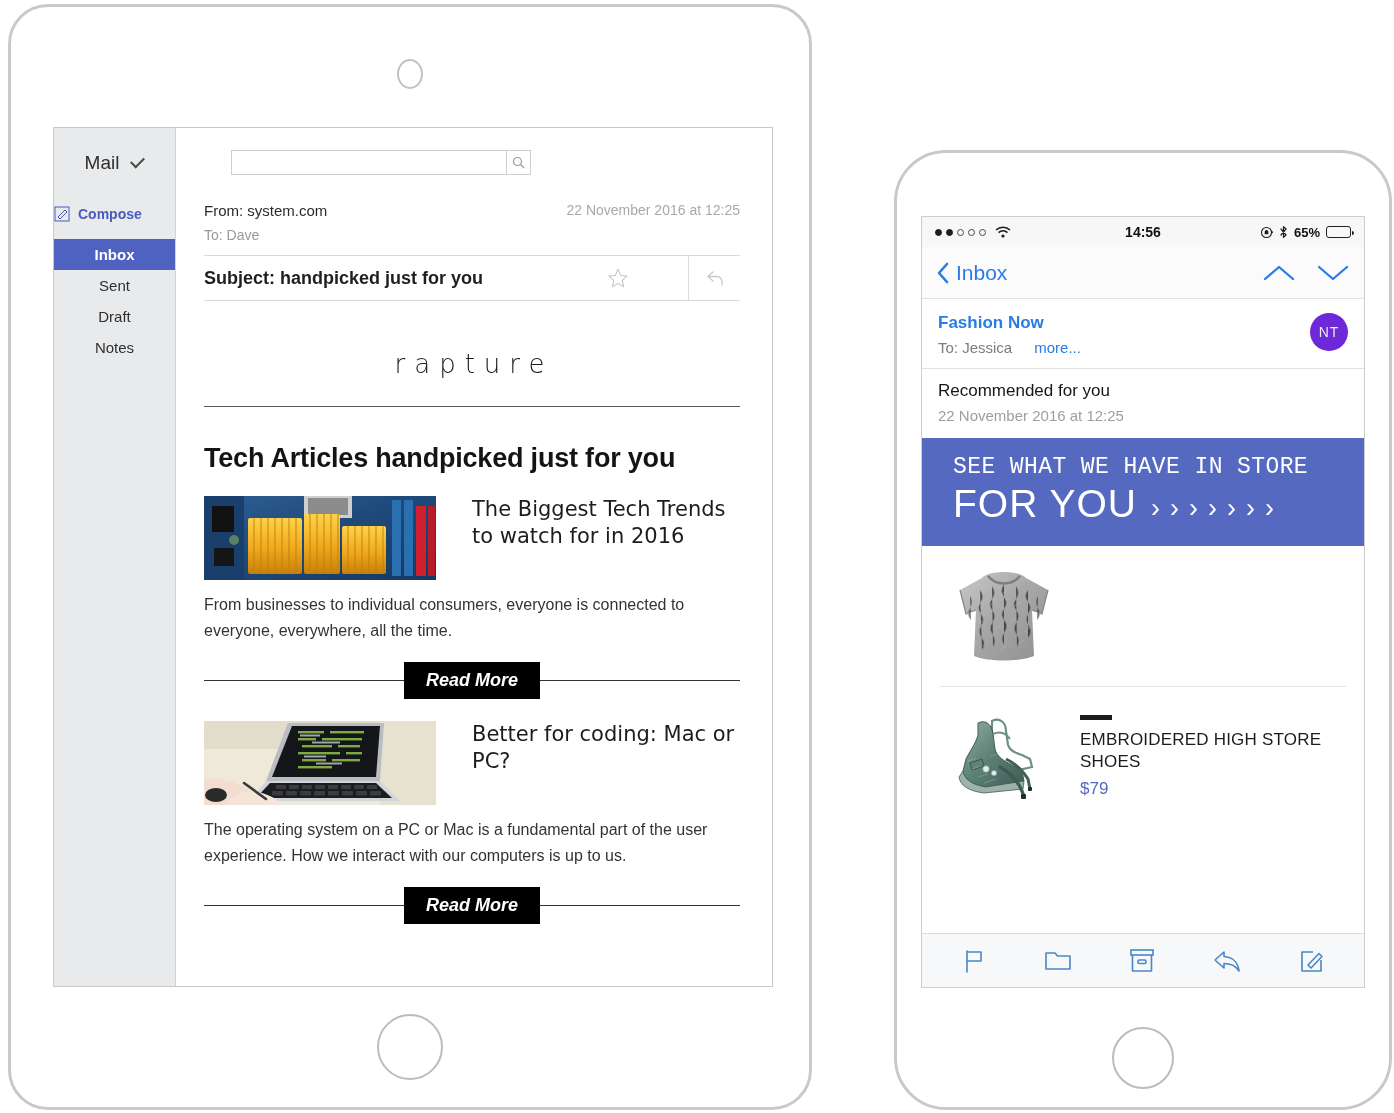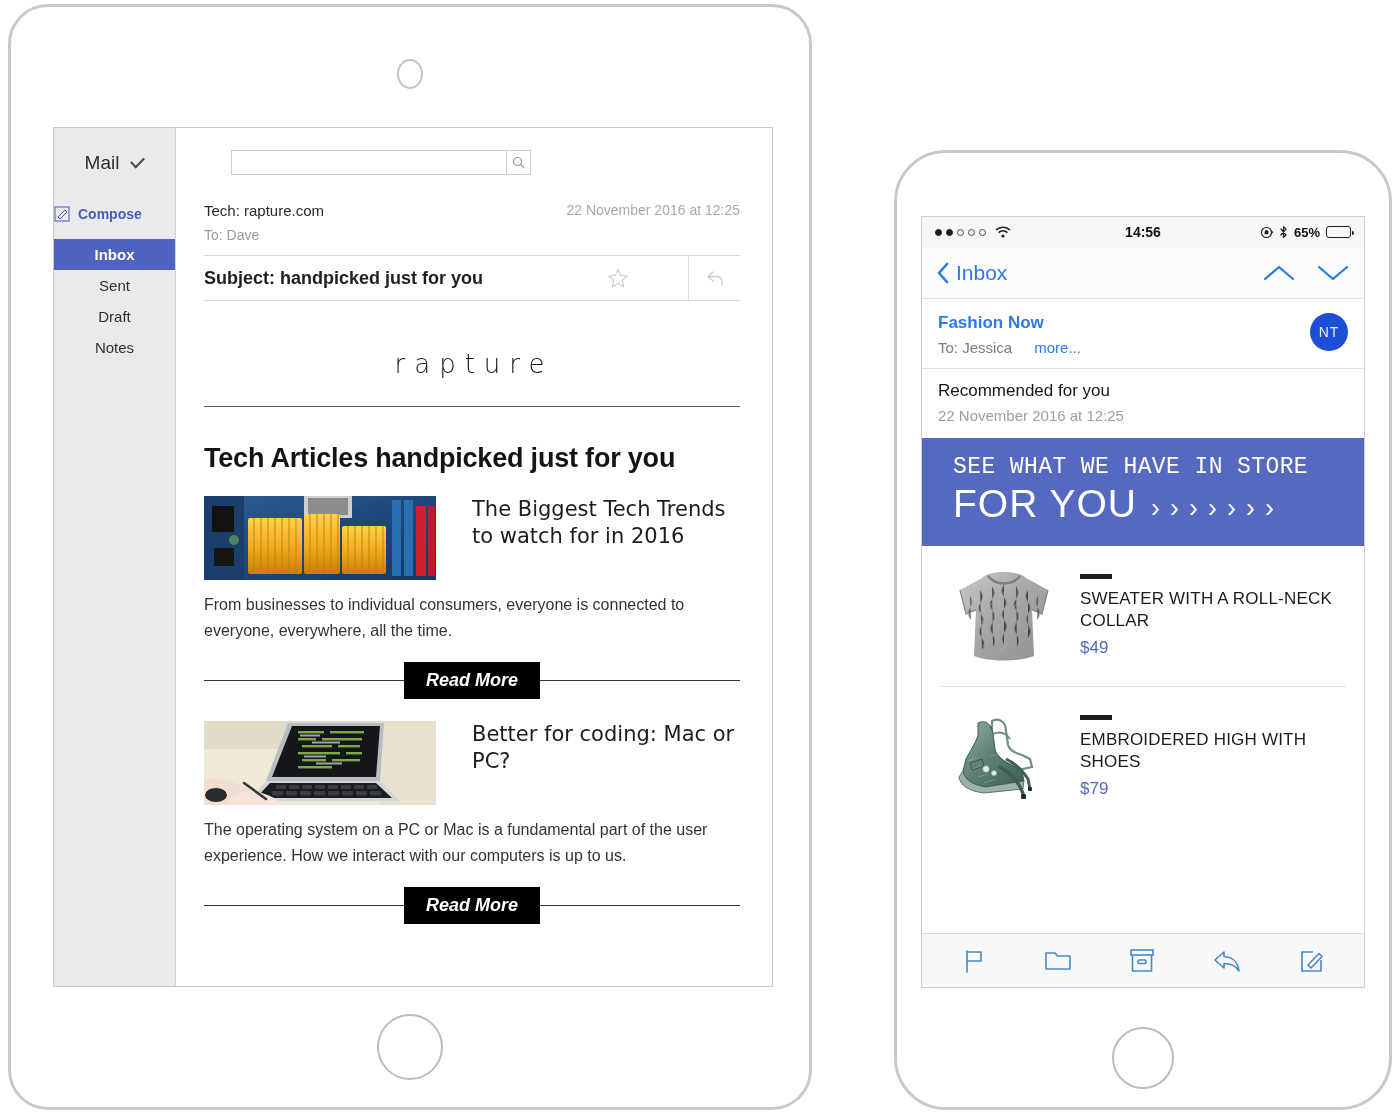--- a/index.html
+++ b/index.html
@@ -231,21 +231,21 @@
   .nav-arrows { margin-left: auto; display: flex; gap: 20px; align-items: center; }
 
   .mail-head-p { padding: 14px 16px 12px 16px; display: flex; align-items: flex-start; }
   .mh-left { flex: 1; }
   .mh-sender { font-size: 17px; font-weight: bold; color: #2a7ae8; }
   .mh-to-row { display: flex; gap: 22px; margin-top: 6px; align-items: flex-end; }
   .mh-to { font-size: 15px; color: #7c7c7c; }
   .mh-more { font-size: 15px; color: #2a7ae8; cursor: pointer; }
   .avatar {
     width: 38px; height: 38px; border-radius: 50%;
-    background: #1d4ed8; color: #eaeaea;
+    background: #6d28d9; color: #eaeaea;
     display: flex; align-items: center; justify-content: center;
     font-size: 14px; letter-spacing: 1px;
   }
   .subject-p {
     border-top: 1px solid #e0e0e0;
     padding: 12px 16px 14px 16px;
   }
   .sp-title { font-size: 17px; color: #171717; }
   .sp-date { font-size: 15px; color: #9e9e9e; margin-top: 6px; }
 
@@ -334,21 +334,21 @@
               <svg width="13" height="13" viewBox="0 0 13 13">
                 <circle cx="5.5" cy="5.5" r="4" fill="none" stroke="#9a9a9a" stroke-width="1.2"></circle>
                 <line x1="8.5" y1="8.5" x2="12" y2="12" stroke="#9a9a9a" stroke-width="1.2"></line>
               </svg>
             </div>
           </div>
         </div>
 
         <div class="meta">
           <div>
-            <div class="from">Tech: rapture.com</div>
+            <div class="from">From: system.com</div>
             <div class="to">To: Dave</div>
           </div>
           <div class="date">22 November 2016 at 12:25</div>
         </div>
 
         <div class="subject-row">
           <div class="subject-text">Subject: handpicked just for you</div>
           <div class="ico-cell">
             <svg width="22" height="22" viewBox="0 0 24 24">
               <path d="M12 2.5 L14.9 9.2 L22 9.8 L16.6 14.5 L18.2 21.5 L12 17.8 L5.8 21.5 L7.4 14.5 L2 9.8 L9.1 9.2 Z" fill="none" stroke="#c4c4c4" stroke-width="1.1" stroke-linejoin="round"></path>
@@ -609,25 +609,20 @@
               </g>
               <g stroke="#bdbdbd" stroke-width="0.6" opacity="0.8">
                 <path d="M30 40 l6 -4 M42 48 l7 -5 M56 36 l6 -5 M70 46 l7 -4 M84 40 l6 -5"></path>
                 <path d="M34 64 l6 -4 M50 70 l7 -5 M66 62 l6 -4 M80 72 l6 -5"></path>
                 <path d="M38 86 l6 -4 M56 90 l7 -5 M74 84 l6 -4"></path>
               </g>
               <path d="M32 50 L22 54 L16 30" fill="none" stroke="#858585" stroke-width="1.2"></path>
               <path d="M88 50 L98 54 L104 30" fill="none" stroke="#858585" stroke-width="1.2"></path>
             </svg>
           </div>
-          <div class="p-info">
-            <div class="p-dash"></div>
-            <div class="p-name">SWEATER WITH A ROLL-NECK COLLAR</div>
-            <div class="p-price">$49</div>
-          </div>
         </div>
 
         <div class="product">
           <div class="p-img">
             <svg width="120" height="112" viewBox="0 0 120 112">
               <defs>
                 <linearGradient id="heel" x1="0" y1="0" x2="1" y2="1">
                   <stop offset="0" stop-color="#8fae9e"></stop>
                     <stop offset="0.5" stop-color="#5c7f74"></stop>
                   <stop offset="1" stop-color="#3f5d55"></stop>
@@ -651,21 +646,21 @@
               <rect x="84" y="86" width="4" height="4" rx="1" fill="#1f2f2b"></rect>
 
               <path d="M49 33 C56 30 62 32 66 38" fill="none" stroke="#6d8f84" stroke-width="2"></path>
               <g stroke="#b9cdc5" stroke-width="0.5" opacity="0.7">
                 <path d="M24 60 l8 -3 M28 68 l9 -3 M34 76 l10 -3 M40 82 l12 -4 M46 56 l6 -3"></path>
               </g>
             </svg>
           </div>
           <div class="p-info">
             <div class="p-dash"></div>
-            <div class="p-name">EMBROIDERED HIGH WITH SHOES</div>
+            <div class="p-name">EMBROIDERED HIGH STORE SHOES</div>
             <div class="p-price">$79</div>
           </div>
         </div>
 
       </div>
 
       <div class="toolbar">
         <div class="tb-btn">
           <svg width="26" height="26" viewBox="0 0 26 26">
             <path d="M6 3 V24" stroke="#4a86c8" stroke-width="1.6" fill="none" stroke-linecap="round"></path>

